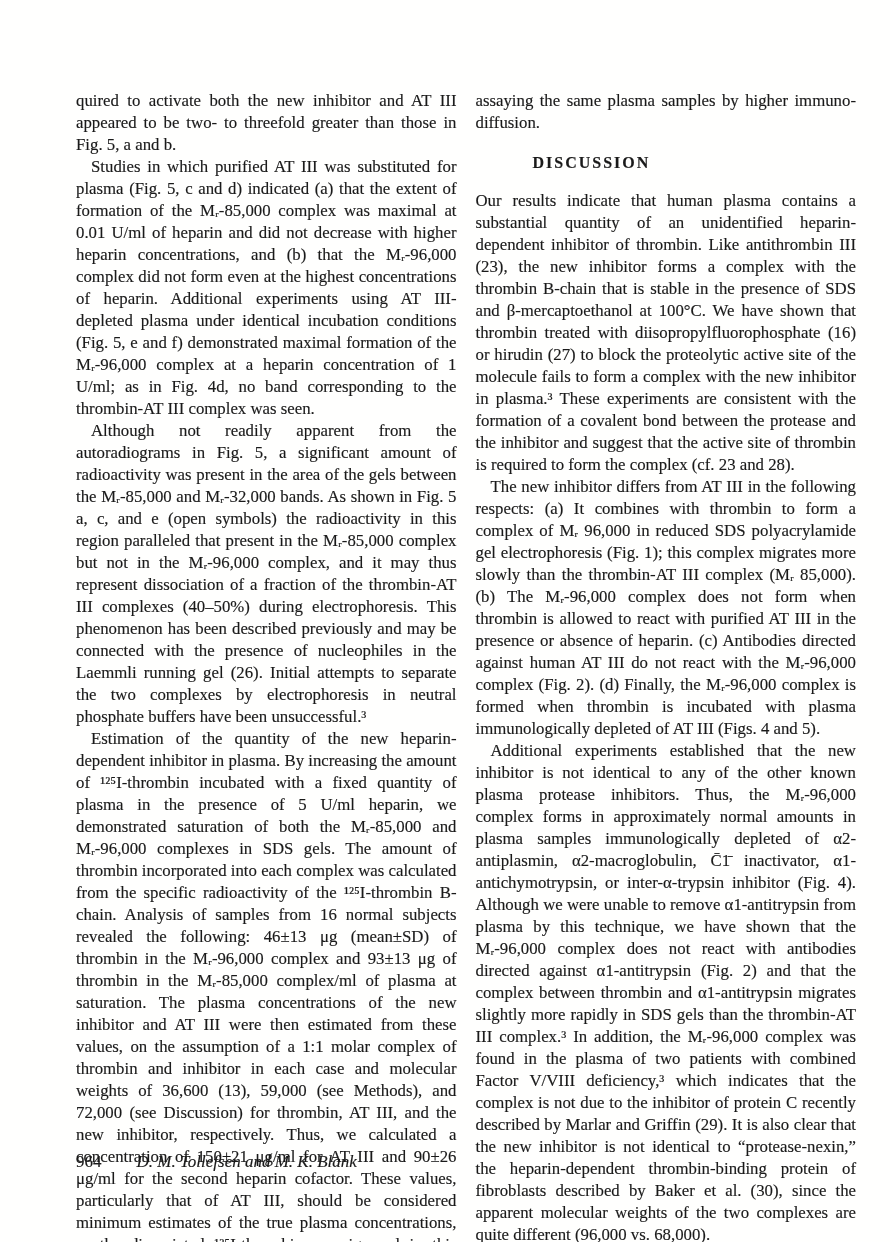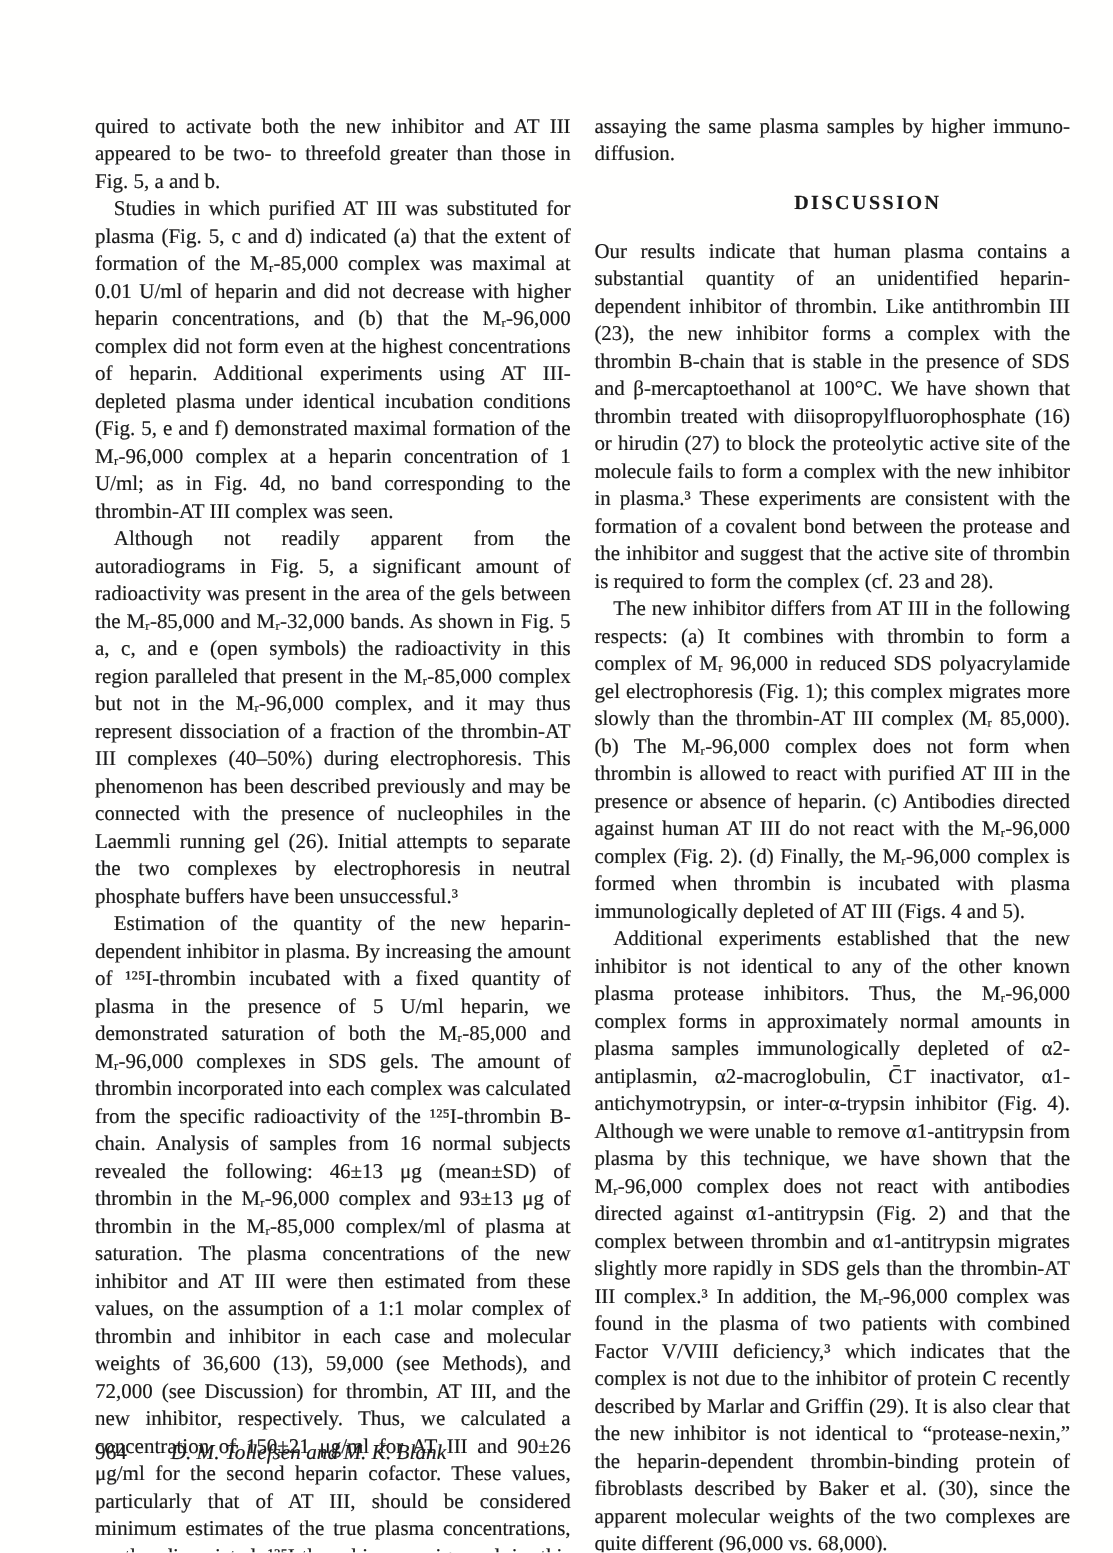--- a/index.html
+++ b/index.html
@@ -40,21 +40,21 @@
     text-indent: 15px;
   }
   .lead-italic {
   }
   .section-heading {
     font-size: 16px;
     font-weight: 700;
     letter-spacing: 2px;
     line-height: 22px;
     margin: 18px 0 16px 57px;
-    text-align: center;
+    text-align: left;
     text-indent: 0;
   }
   .footer {
     position: absolute;
     left: 76px;
     top: 1151px;
     font-size: 17px;
     line-height: 22px;
   }
   .page-number {

